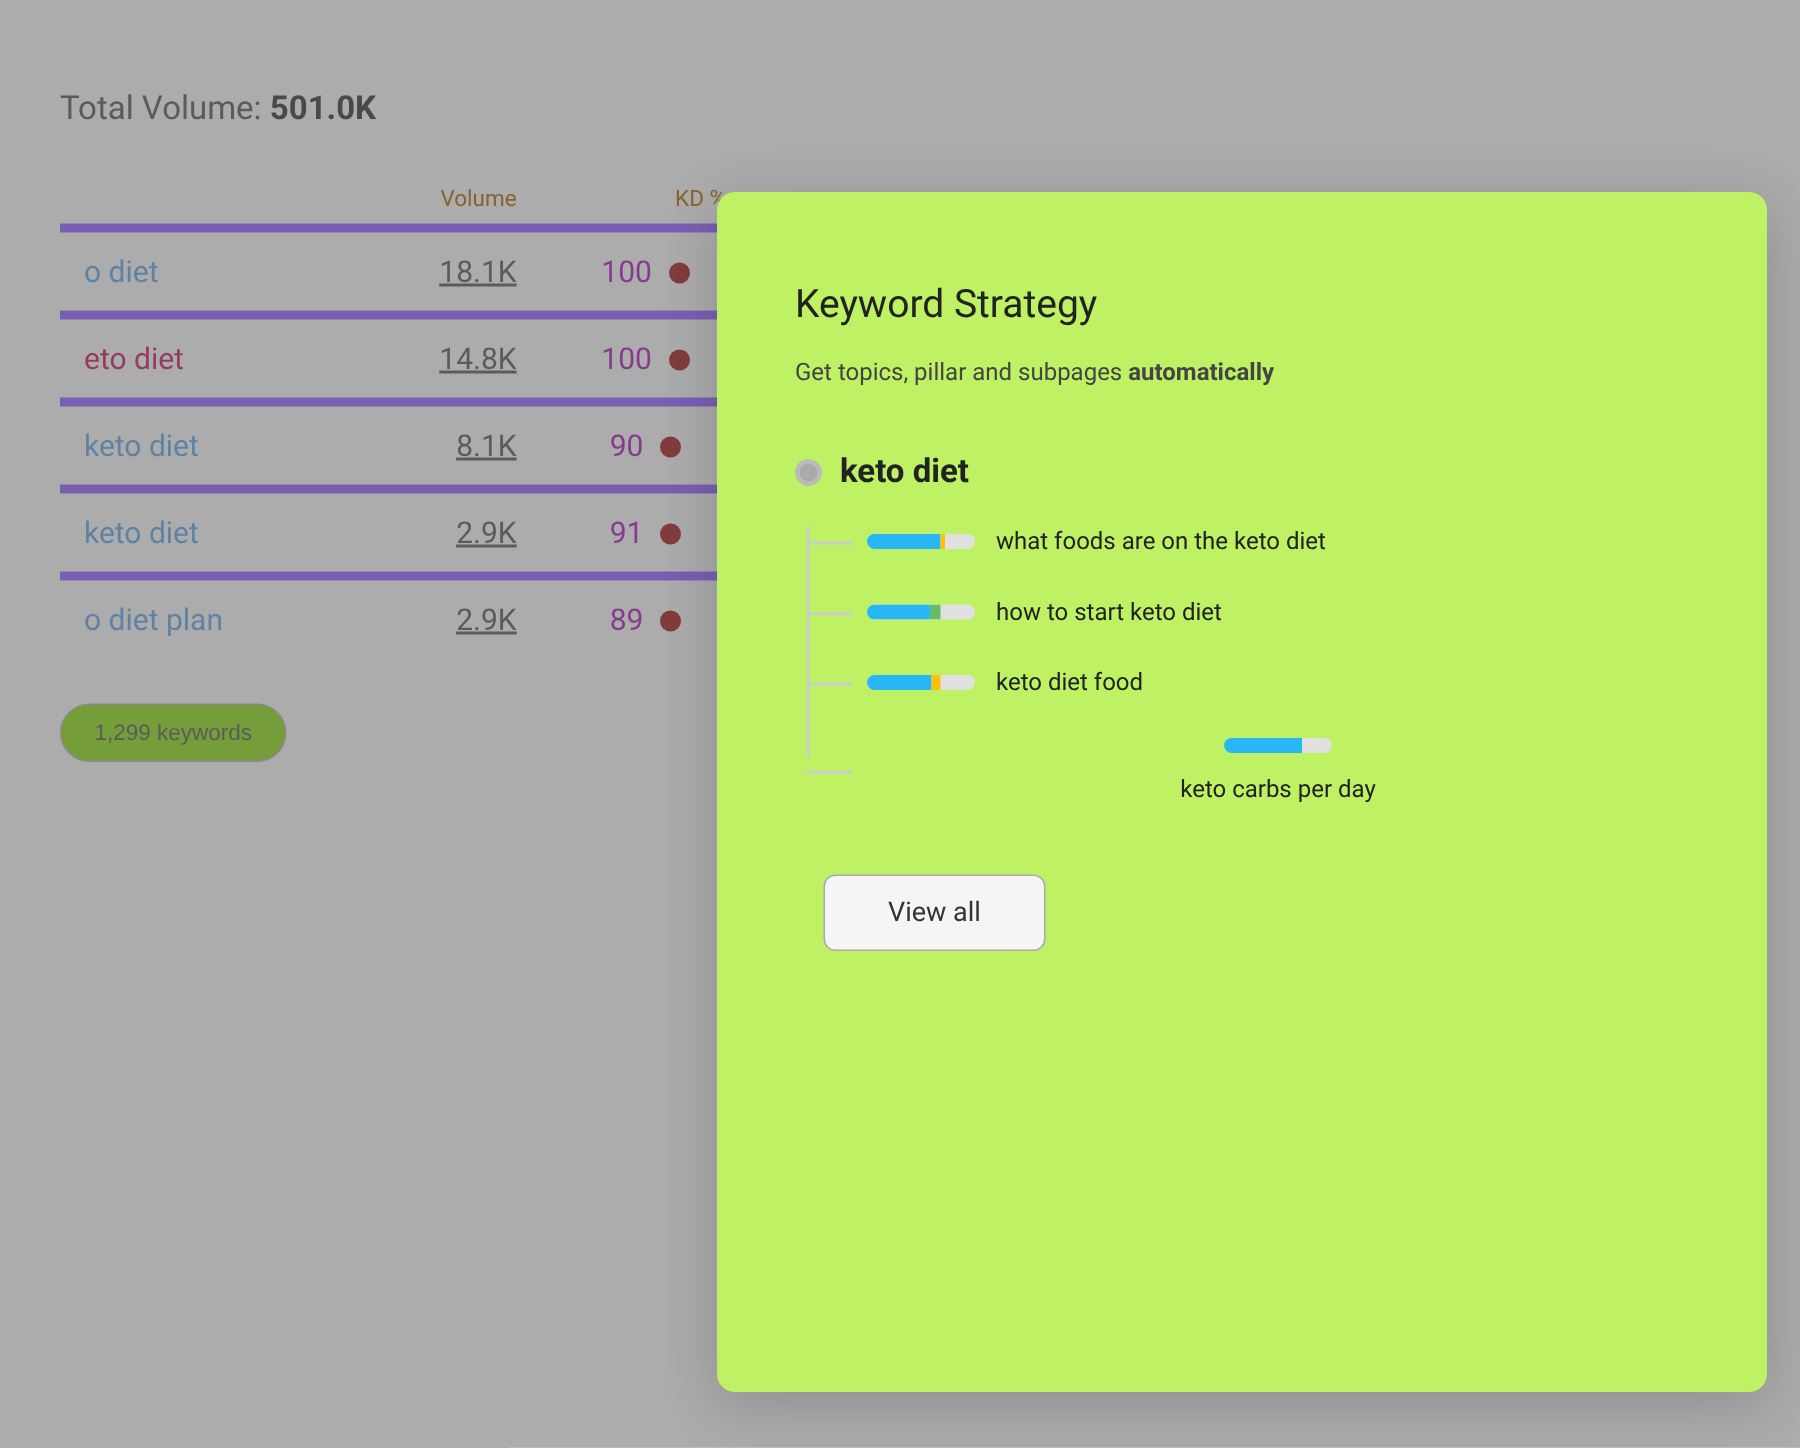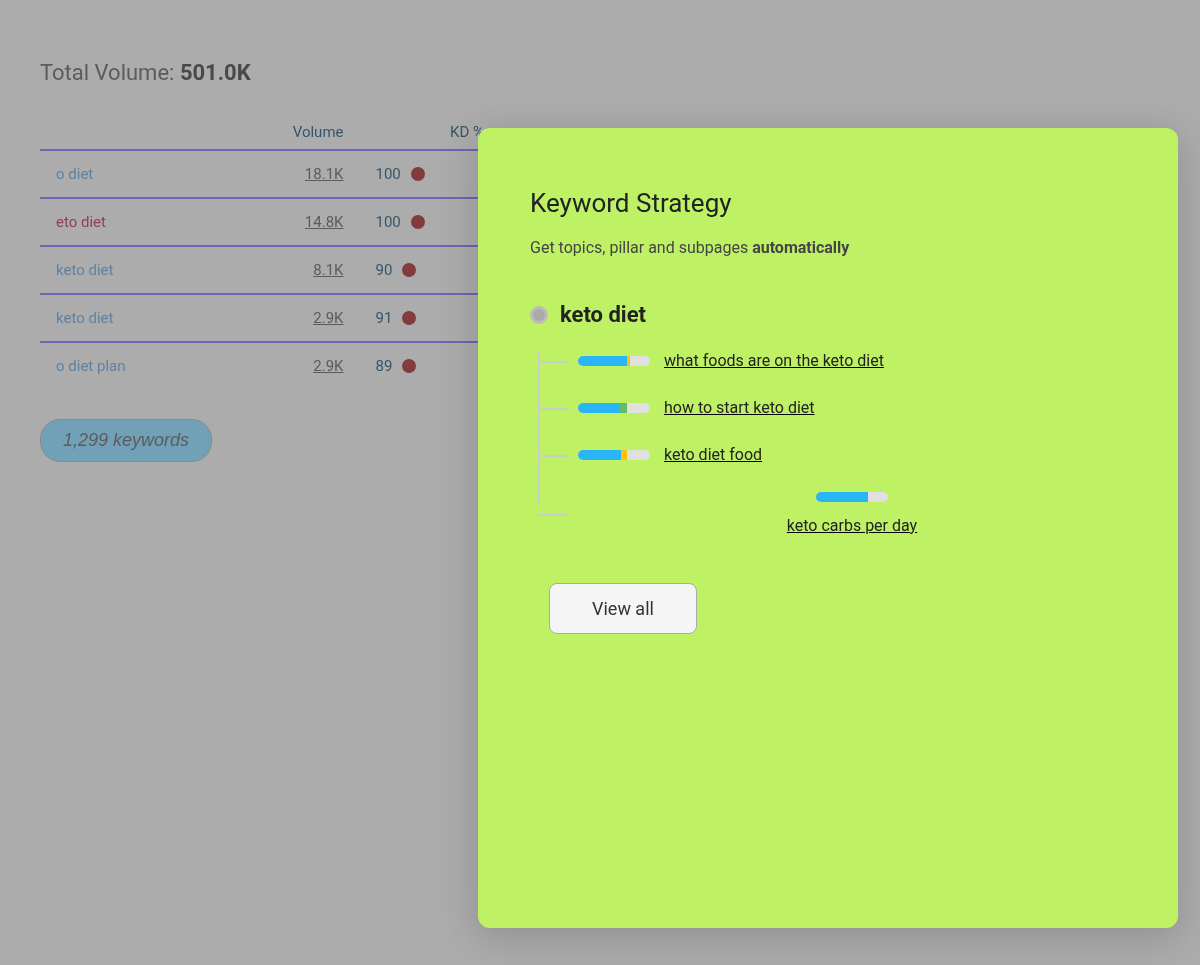--- a/index.html
+++ b/index.html
@@ -38,52 +38,52 @@
       font-weight: 700;
       color: #333;
     }
 
     .bg-table {
       width: 460px;
       border-collapse: collapse;
     }
 
     .bg-table thead tr th {
-      color: #0c4a6e;
+      color: #a16207;
       font-size: 15px;
       font-weight: 400;
       padding: 8px 16px;
       text-align: right;
     }
 
     .bg-table thead tr th:first-child {
       text-align: left;
     }
 
     .bg-table tbody tr td {
       padding: 14px 16px;
-      font-size: 15px;
+      font-size: 20px;
       color: #777;
-      border-top: 2px solid #8b5cf6;
+      border-top: 6px solid #8b5cf6;
     }
 
     .bg-table tbody tr td:first-child {
       color: #5b9bd5;
       text-align: left;
     }
 
     .bg-table tbody tr td.volume-col {
       text-align: right;
       color: #555;
       text-decoration: underline;
     }
 
     .bg-table tbody tr td.kd-col {
-      text-align: left;
-      color: #0c4a6e;
+      text-align: center;
+      color: #a21caf;
       white-space: nowrap;
     }
 
     .kd-dot {
       display: inline-block;
       width: 14px;
       height: 14px;
       border-radius: 50%;
       background: #9b1c1c;
       margin-left: 6px;
@@ -94,25 +94,24 @@
 
     .bg-footer {
       margin-top: 30px;
     }
 
     .keywords-btn {
       display: inline-block;
       padding: 10px 22px;
       border: 1.5px solid #aaa;
       border-radius: 20px;
-      background: #7dd3fc;
+      background: #84cc16;
       color: #555;
-      font-size: 18px;
+      font-size: 15px;
       cursor: pointer;
-      font-style: italic;
     }
 
     
     .overlay {
       position: absolute;
       top: 0;
       left: 0;
       width: 1200px;
       height: 965px;
       background: rgba(100, 100, 100, 0.45);
@@ -193,21 +192,20 @@
       background: #ccc;
       border-radius: 1px;
     }
 
     .tree-item {
       display: flex;
       align-items: center;
       gap: 14px;
       margin-bottom: 28px;
       position: relative;
-      text-decoration: underline;
     }
 
     .tree-item::before {
       content: '';
       position: absolute;
       left: -40px;
       top: 50%;
       width: 30px;
       height: 2px;
       background: #ccc;

